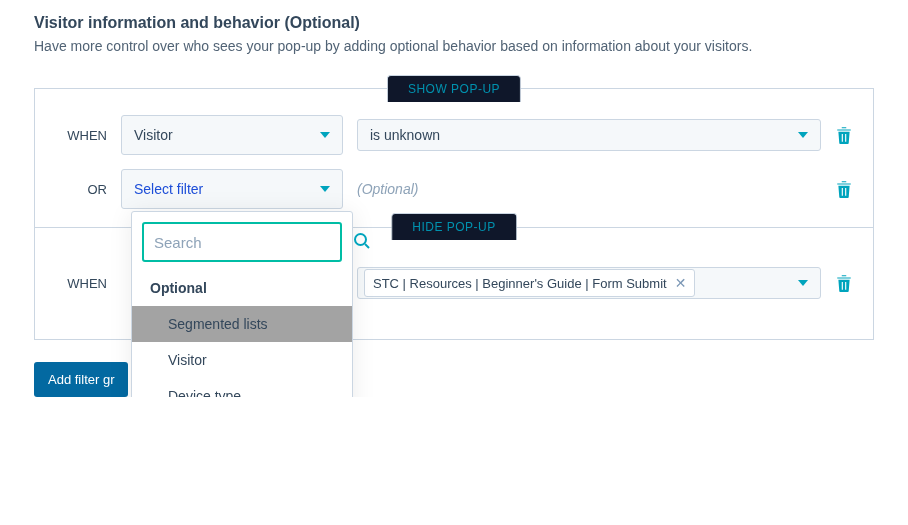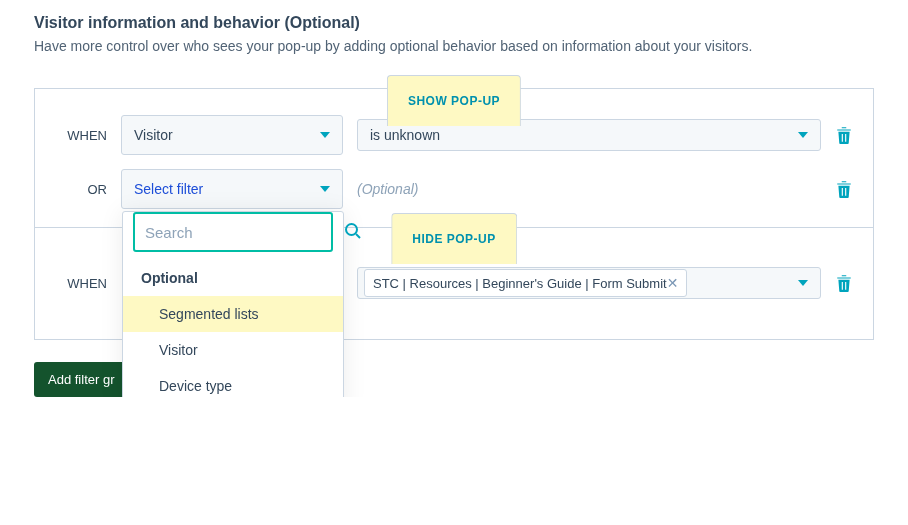--- a/index.html
+++ b/index.html
@@ -22,27 +22,27 @@
     margin-bottom: 34px;
   }
   .panel {
     border: 1px solid #cbd6e2;
     position: relative;
   }
   .panel + .panel { border-top: none; }
   .panel-legend {
     position: absolute;
     top: -14px; left: 50%; transform: translateX(-50%);
-    background: #fef9c3;
+    background: #0f172a;
     border: 1px solid #cbd6e2;
     border-bottom: none;
     border-radius: 4px 4px 0 0;
-    padding: 18px 20px;
+    padding: 6px 20px;
     font-size: 12px;
-    font-weight: 700;
+    font-weight: 400;
     letter-spacing: .5px;
     color: #0091ae;
     z-index: 5;
   }
   .rows { padding: 26px 20px 18px; }
   .hide-rows { padding: 36px 20px 36px; }
   .row {
     display: flex;
     align-items: center;
     gap: 14px;
@@ -107,40 +107,42 @@
   }
   .trash svg { width: 16px; height: 18px; }
   .chip {
     border: 1px solid #cbd6e2;
     border-radius: 3px;
     padding: 5px 8px;
     font-size: 13px;
     color: #33475b;
     display: inline-flex;
     align-items: center;
+    gap: 8px;
     background: #fff;
   }
   .chip .x {
     font-size: 14px;
     color: #7c98b6;
     cursor: pointer;
   }
   .dropdown-wrap {
     position: relative;
     flex: 0 0 222px;
   }
   .dropdown {
     position: absolute;
     top: 42px;
-    left: 1px;
+    left: 10px;
     width: 222px;
     background: #fff;
     border: 1px solid #cbd6e2;
     box-shadow: 0 1px 24px rgba(0,0,0,.08);
     border-radius: 3px;
+    padding-top: 10px;
     z-index: 10;
   }
   .dropdown-search {
     margin: 0 10px 8px;
     border: 2px solid #00bda5;
     border-radius: 3px;
     height: 40px;
     display: flex;
     align-items: center;
     padding: 0 10px;
@@ -161,26 +163,26 @@
     padding: 10px 18px;
     font-size: 14px;
     color: #33475b;
   }
   .dd-item {
     padding: 10px 18px 10px 36px;
     font-size: 14px;
     color: #33475b;
     cursor: pointer;
   }
-  .dd-item.hl { background: #fef9c3; }
+  .dd-item.hl { background: #a3a3a3; }
   .dd-bottom { height: 8px; overflow: hidden; }
   .add-btn {
     margin-top: 22px;
     margin-left: 0;
-    background: #14532d;
+    background: #0369a1;
     color: #fff;
     border: none;
     border-radius: 3px;
     padding: 10px 14px;
     font-size: 13px;
     cursor: pointer;
   }
   .after-panel {
     padding-left: 50px;
   }

